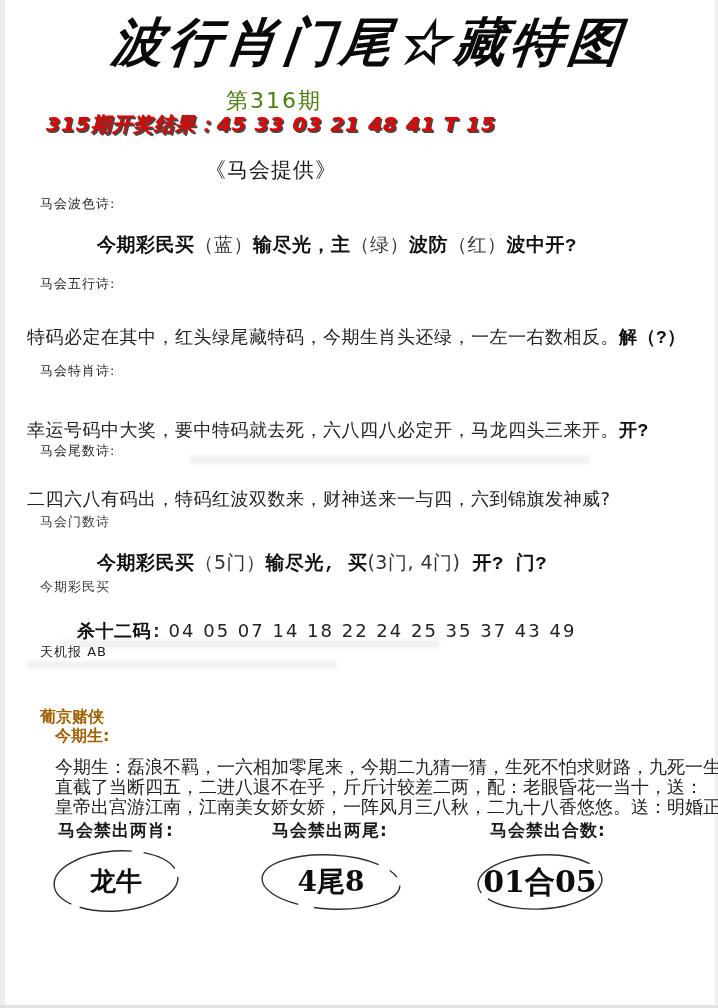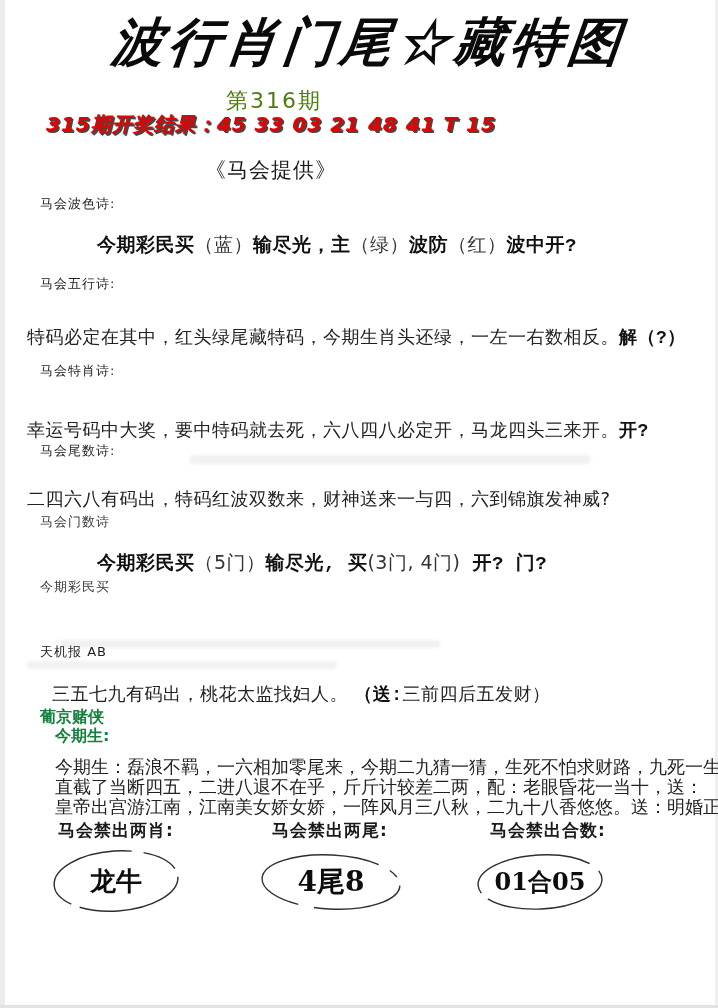--- a/index.html
+++ b/index.html
@@ -20,21 +20,21 @@
     transform:skewX(-6deg);text-align:center;
   }
   .issue{left:226px;top:86px;font-size:22px;color:#4d7c0f;letter-spacing:2px;}
   .prev-result{
     left:46px;top:111px;font-size:20px;font-weight:bold;letter-spacing:1px;
     color:#e60000;text-shadow:2px 2px 0 #474747,1px 1px 0 #474747;font-style:italic;
   }
   .provider{left:205px;top:156px;font-size:21px;color:#1a1a1a;letter-spacing:1px;}
 
   .lbl{font-size:13px;color:#1f1f1f;letter-spacing:1px;}
-  .lbl-sm{font-size:16px;font-weight:bold;color:#15803d;}
+  .lbl-sm{font-size:16px;font-weight:bold;color:#a16207;}
   .poem{font-size:18px;color:#222;letter-spacing:0.5px;}
   .bpoem{font-size:19px;font-weight:bold;color:#111;letter-spacing:0.5px;}
   .seg-n{font-weight:normal;color:#333;}
   .seg-b{font-weight:bold;color:#111;font-family:Liberation Mono, monospace;}
   .faded{color:#3a3a3a;}
 
   .para{font-size:18px;color:#222;letter-spacing:0px;}
 
   .ban-label{font-size:17px;font-weight:bold;color:#1a1a1a;letter-spacing:1px;}
   .oval-wrap{position:absolute;}
@@ -77,29 +77,29 @@
   <div class="abs lbl" style="left:40px;top:442px">马会尾数诗:</div>
   <div class="smudge" style="left:190px;top:455px;width:400px;height:9px"></div>
   <div class="abs poem" style="left:27px;top:487px">二四六八有码出，特码红波双数来，财神送来一与四，六到锦旗发神威?</div>
 
   <div class="abs lbl faded" style="left:40px;top:513px">马会门数诗</div>
   <div class="abs bpoem" style="left:97px;top:550px">
     <span class="seg-b">今期彩民买</span><span class="seg-n">（5门）</span><span class="seg-b">输尽光, 买</span><span class="seg-n">(3门, 4门)</span><span class="seg-b">  开? 门?</span>
   </div>
 
   <div class="abs lbl faded" style="left:40px;top:578px">今期彩民买</div>
+  <div class="abs poem" style="left:77px;top:619px">
+    <span class="seg-b">杀十二码:</span>
+    <span style="letter-spacing:2px">04 05 07 14 18 22 24 25 35 37 43 49</span>
+  </div>
   <div class="smudge" style="left:60px;top:640px;width:380px;height:8px"></div>
 
   <div class="abs lbl" style="left:40px;top:643px">天机报 AB</div>
   <div class="smudge" style="left:27px;top:661px;width:310px;height:8px"></div>
 
-  <div class="abs poem" style="left:52px;top:682px">
-    <span>三五七九有码出，桃花太监找妇人。</span>
-    <span class="seg-b">（送:</span><span>三前四后五发财）</span>
-  </div>
 
   <div class="abs lbl-sm" style="left:40px;top:707px">葡京赌侠</div>
   <div class="abs lbl-sm" style="left:55px;top:726px;font-size:16px">今期生:</div>
   <div class="abs para" style="left:55px;top:755px">今期生：磊浪不羁，一六相加零尾来，今期二九猜一猜，生死不怕求财路，九死一生后上</div>
   <div class="abs para" style="left:55px;top:775px">直截了当断四五，二进八退不在乎，斤斤计较差二两，配：老眼昏花一当十，送：</div>
   <div class="abs para" style="left:55px;top:795px">皇帝出宫游江南，江南美女娇女娇，一阵风月三八秋，二九十八香悠悠。送：明婚正娶</div>
 
   <div class="abs ban-label" style="left:58px;top:819px">马会禁出两肖:</div>
   <div class="abs ban-label" style="left:272px;top:819px">马会禁出两尾:</div>
   <div class="abs ban-label" style="left:490px;top:819px">马会禁出合数:</div>
@@ -115,15 +115,15 @@
     <svg width="146" height="60">
       <ellipse cx="73" cy="30" rx="69" ry="27" fill="none" stroke="#2e2e2e" stroke-width="1.4" pathLength="100" stroke-dasharray="30 5 55 4 3 3" transform="rotate(3 73 30)"></ellipse>
     </svg>
     <div class="oval-text" style="font-size:28px">4尾8</div>
   </div>
 
   <div class="oval-wrap" style="left:474px;top:852px;width:132px;height:60px">
     <svg width="132" height="60">
       <ellipse cx="66" cy="30" rx="62" ry="27" fill="none" stroke="#2e2e2e" stroke-width="1.4" pathLength="100" stroke-dasharray="44 3 46 4" transform="rotate(-3 66 30)"></ellipse>
     </svg>
-    <div class="oval-text" style="font-size:24px">01合05</div>
+    <div class="oval-text" style="font-size:30px">01合05</div>
   </div>
 </div>
 
 </body></html>

